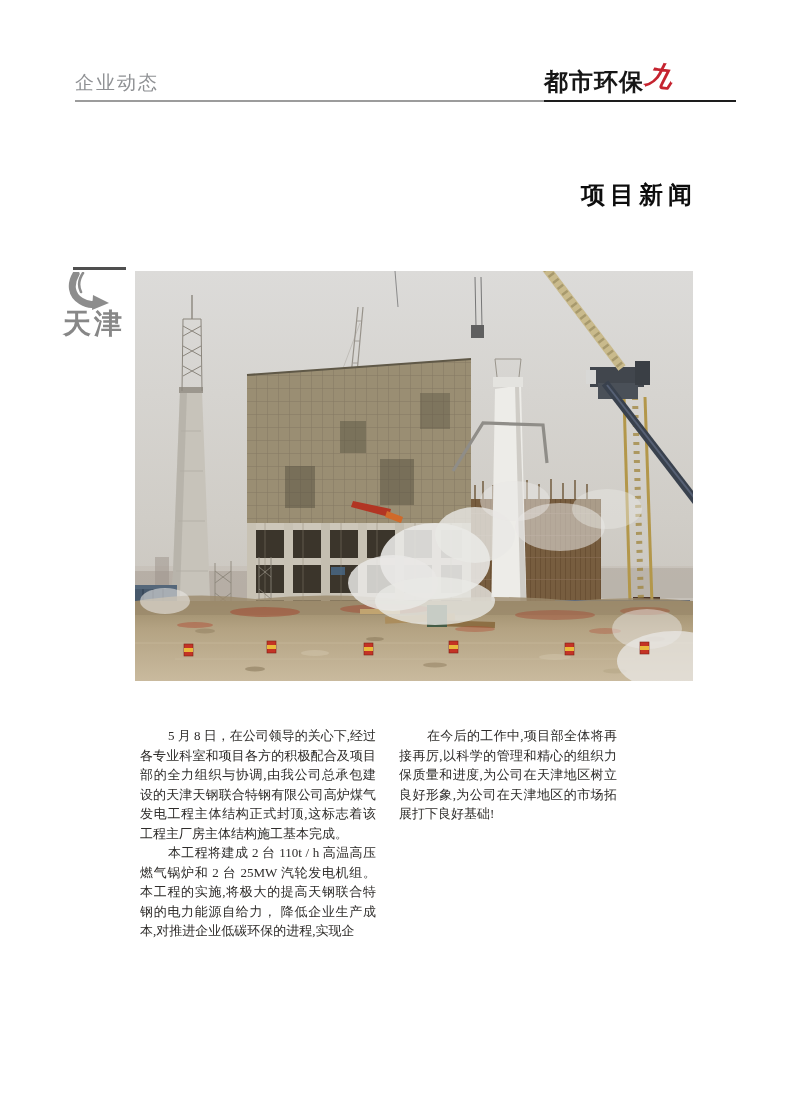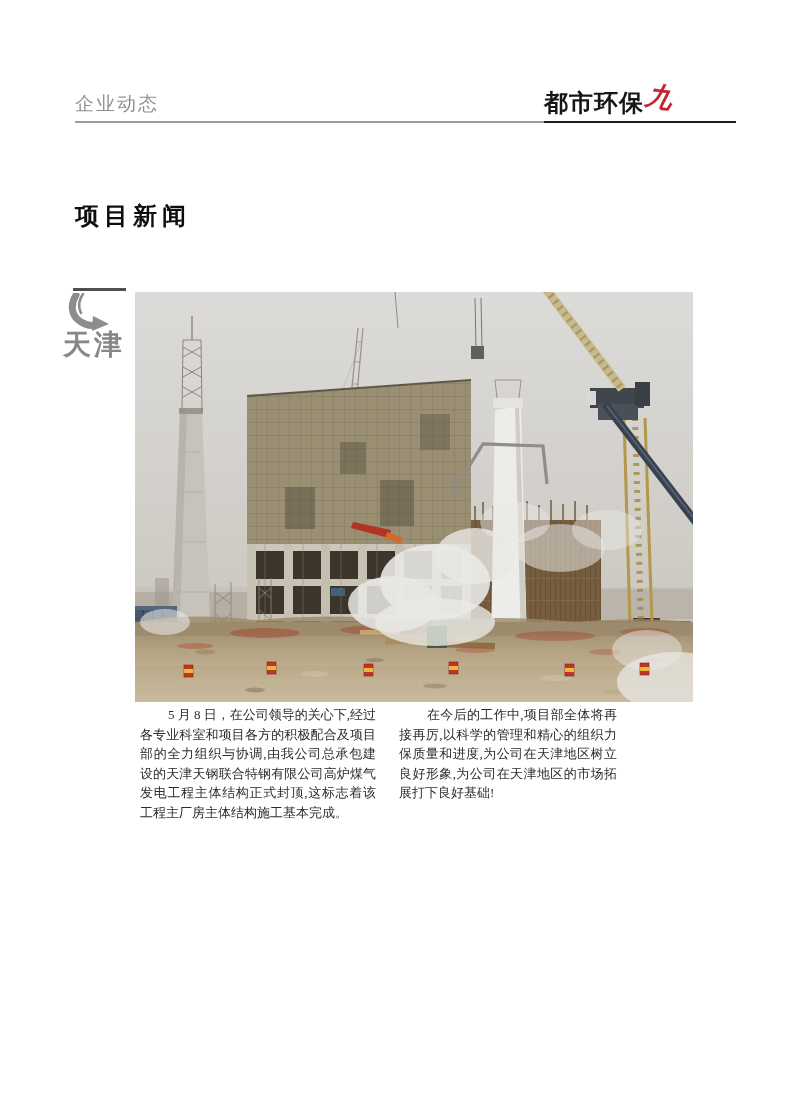--- a/index.html
+++ b/index.html
@@ -1,39 +1,39 @@
 <!DOCTYPE html>
 <html><head>
 <meta charset="utf-8">
 <style>
   html,body{margin:0;padding:0;background:#ffffff;}
   #page{position:relative;width:805px;height:1035px;background:#ffffff;overflow:hidden;
-        font-family:"Liberation Serif", serif;margin-top:21px;}
+        font-family:"Liberation Serif", serif;}
   
   .section-label{position:absolute;left:75px;top:70px;font-size:19px;color:#8f9194;
       letter-spacing:2px;font-family:"Liberation Sans", sans-serif;}
   .brand{position:absolute;left:544px;top:66px;font-size:24px;font-weight:bold;color:#161616;
       letter-spacing:1px;font-family:"Liberation Sans", sans-serif;}
   .brand-mark{position:absolute;left:646px;top:58px;font-size:27px;font-weight:bold;color:#c5232f;
       font-style:italic;transform:rotate(7deg) skewX(-6deg);font-family:"Liberation Serif", serif;}
   .rule-gray{position:absolute;left:75px;top:100px;width:661px;height:2px;background:#9c9c9c;}
   .rule-dark{position:absolute;left:544px;top:100px;width:192px;height:2px;background:#1d1d1d;}
   
-  .page-title{position:absolute;left:75px;top:179px;width:622px;text-align:left;
+  .page-title{position:absolute;left:75px;top:179px;width:622px;text-align:right;
       font-size:24px;font-weight:bold;color:#0d0d0d;letter-spacing:5px;}
   
   .side-rule{position:absolute;left:73px;top:267px;width:53px;height:3px;background:#4f4f4f;}
   .side-arrow{position:absolute;left:68px;top:272px;width:46px;height:42px;}
   .side-label{position:absolute;left:63px;top:305px;font-size:28px;font-weight:bold;color:#878787;
       letter-spacing:3px;}
   
   .photo{position:absolute;left:135px;top:271px;width:558px;height:410px;overflow:hidden;}
   .photo svg{display:block;}
   
-  .col{position:absolute;top:684px;font-size:13px;line-height:19.5px;color:#2e2c2a;
+  .col{position:absolute;top:726px;font-size:13px;line-height:19.5px;color:#2e2c2a;
       text-align:justify;}
   .col p{margin:0;}
   .col p.indent{text-indent:2.15em;}
   #col-left{left:140px;width:236px;}
   #col-right{left:399px;width:218px;}
   
   .page-number{position:absolute;left:674px;top:1039px;font-size:14px;color:#3f3f3f;
       letter-spacing:3px;font-family:"Liberation Sans", sans-serif;}
 </style>
 </head>
@@ -242,20 +242,21 @@
       <use href="#fcbox" x="229" y="372"></use>
       <use href="#fcbox" x="314" y="370"></use>
       <use href="#fcbox" x="430" y="372"></use>
       <use href="#fcbox" x="505" y="371"></use>
     </g>
   </svg>
   </div>
 
   <div id="col-left" class="col">
     <p class="indent">5 月 8 日，在公司领导的关心下,经过各专业科室和项目各方的积极配合及项目部的全力组织与协调,由我公司总承包建设的天津天钢联合特钢有限公司高炉煤气发电工程主体结构正式封顶,这标志着该工程主厂房主体结构施工基本完成。</p>
+    <p class="indent">本工程将建成 2 台 110t / h 高温高压燃气锅炉和 2 台 25MW 汽轮发电机组。本工程的实施,将极大的提高天钢联合特钢的电力能源自给力， 降低企业生产成本,对推进企业低碳环保的进程,实现企</p>
   </div>
   <div id="col-right" class="col">
     <p class="indent">在今后的工作中,项目部全体将再接再厉,以科学的管理和精心的组织力保质量和进度,为公司在天津地区树立良好形象,为公司在天津地区的市场拓展打下良好基础!</p>
   </div>
 
   <div class="page-number">– 7 –</div>
 
 </div>
 
 </body></html>

